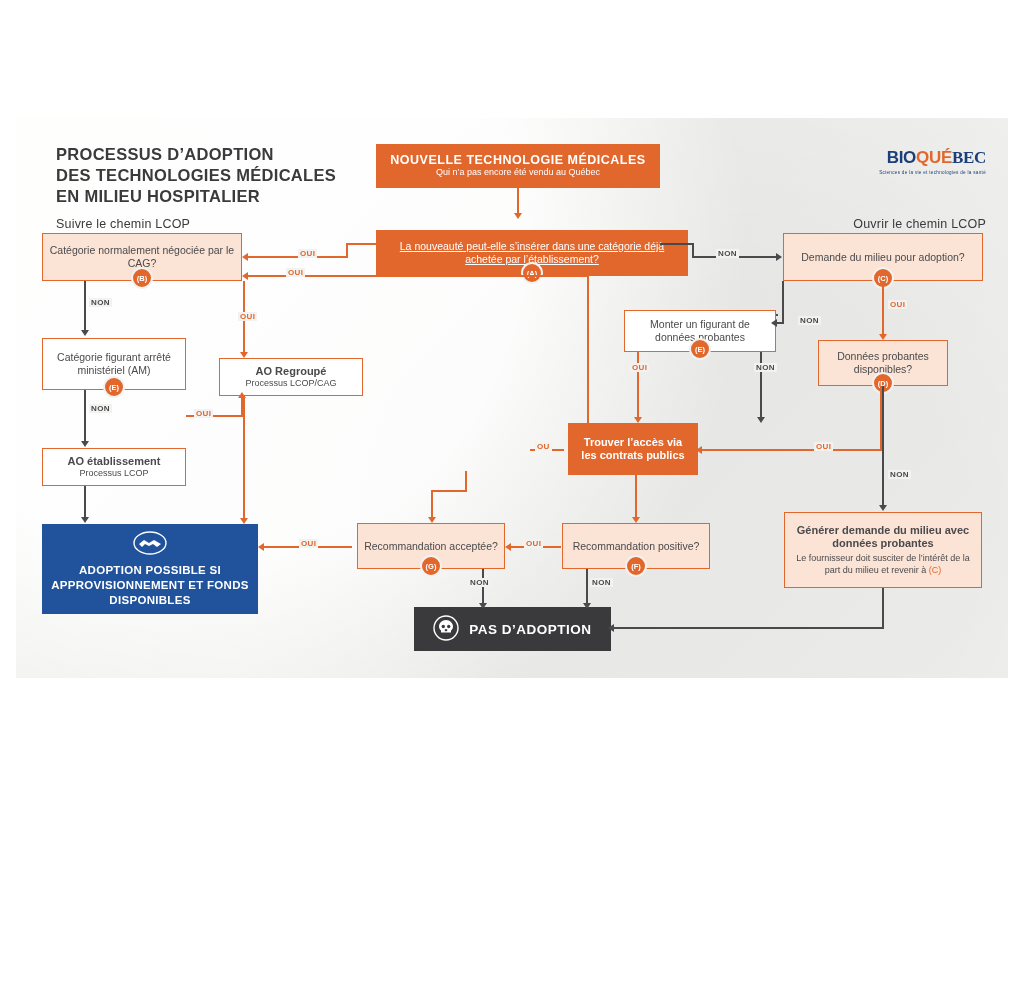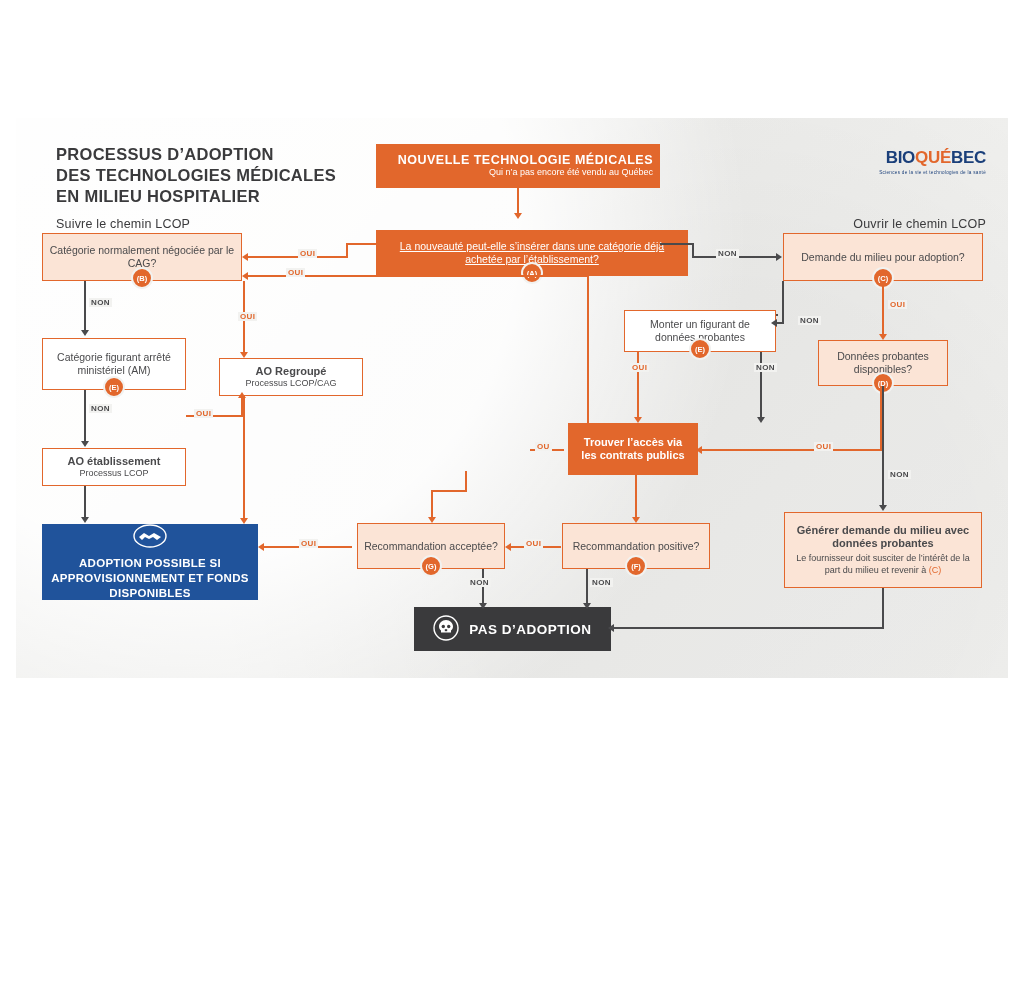--- a/index.html
+++ b/index.html
@@ -12,21 +12,21 @@
            radial-gradient(circle at 72% 78%, rgba(0,0,0,.035) 0 30%, rgba(0,0,0,0) 62%),
            linear-gradient(135deg,#f6f6f4 0%,#ececea 45%,#f4f4f2 100%);
          }
   .ttl{position:absolute;left:40px;top:26px;width:330px;color:#3a3a3c;font-weight:bold;
        font-size:16.5px;line-height:21px;letter-spacing:.3px;}
   .subtl{position:absolute;color:#3a3a3c;font-size:12.5px;font-weight:normal;letter-spacing:.2px;}
   .logo{position:absolute;right:22px;top:30px;text-align:right;}
   .logo .l1{font-size:17px;font-weight:bold;letter-spacing:-.3px;}
   .logo .l1 .b{color:#1a3f7a;}
   .logo .l1 .q{color:#e2672c;}
-  .logo .l1 .k{color:#1a3f7a;}
+  .logo .l1 .k{color:#1a3f7a;font-family:Liberation Serif, serif;}
   .logo .l2{font-size:4.6px;color:#1a3f7a;letter-spacing:.3px;margin-top:2px;}
 
   .node{position:absolute;box-sizing:border-box;border:1px solid #e2672c;background:#fbe4d6;
         color:#4a4a4c;font-size:10.5px;line-height:13px;text-align:center;
         display:flex;flex-direction:column;align-items:center;justify-content:center;padding:4px 6px;}
   .node.solid{background:#e2672c;border-color:#e2672c;color:#ffffff;}
   .node.white{background:#ffffff;}
   .node b{font-weight:bold;font-size:11px;}
   .node .small{font-size:9px;line-height:11.5px;}
   .node .head{font-weight:bold;font-size:12.5px;letter-spacing:.5px;}
@@ -67,21 +67,21 @@
     </div>
 
     <div class="logo">
       <div class="l1"><span class="b">BIO</span><span class="q">QUÉ</span><span class="k">BEC</span></div>
       <div class="l2">Sciences de la vie et technologies de la santé</div>
     </div>
 
     <div class="subtl" style="left:40px;top:99px;">Suivre le chemin LCOP</div>
     <div class="subtl" style="right:22px;top:99px;">Ouvrir le chemin LCOP</div>
 
-    <div class="node solid" style="left:360px;top:26px;width:284px;height:44px;align-items:flex-end;">
+    <div class="node solid" style="left:360px;top:26px;width:284px;height:44px;">
       <div class="head">NOUVELLE TECHNOLOGIE MÉDICALES</div>
       <div class="small" style="color:#fff;">Qui n’a pas encore été vendu au Québec</div>
     </div>
 
     <div class="node solid" style="left:360px;top:112px;width:312px;height:46px;text-decoration:underline;">
       <div style="color:#fff;">La nouveauté peut-elle s’insérer dans une catégorie déjà achetée par l’établissement?</div>
       <div class="badge">(A)</div>
     </div>
 
     <div class="node" style="left:26px;top:115px;width:200px;height:48px;">
@@ -132,21 +132,21 @@
     <div class="node" style="left:546px;top:405px;width:148px;height:46px;">
       <div>Recommandation positive?</div>
       <div class="badge">(F)</div>
     </div>
 
     <div class="node" style="left:768px;top:394px;width:198px;height:76px;">
       <b>Générer demande du milieu avec données probantes</b>
       <div class="small" style="margin-top:3px;"><span>Le fournisseur doit susciter de l’intérêt de la part du milieu et revenir à </span><span style="color:#e2672c;">(C)</span></div>
     </div>
 
-    <div class="blue" style="left:26px;top:406px;width:216px;height:76px;">
+    <div class="blue" style="left:26px;top:406px;width:216px;height:90px;">
       <span class="ic">
         <svg width="34" height="24" viewBox="0 0 34 24">
             <ellipse cx="17" cy="12" rx="16" ry="11" fill="#20539b" stroke="#ffffff" stroke-width="1.4"></ellipse>
             <path d="M6 13 L11 9 L16 12 L21 9 L28 13 L24 16 L20 13 L16 15 L12 13 L9 16 Z" fill="#ffffff"></path>
           </svg>
       </span>
       <div style="margin-top:4px;padding:0 8px;">ADOPTION POSSIBLE SI APPROVISIONNEMENT ET FONDS DISPONIBLES</div>
     </div>
 
     <div class="dark" style="left:398px;top:489px;width:197px;height:44px;">

